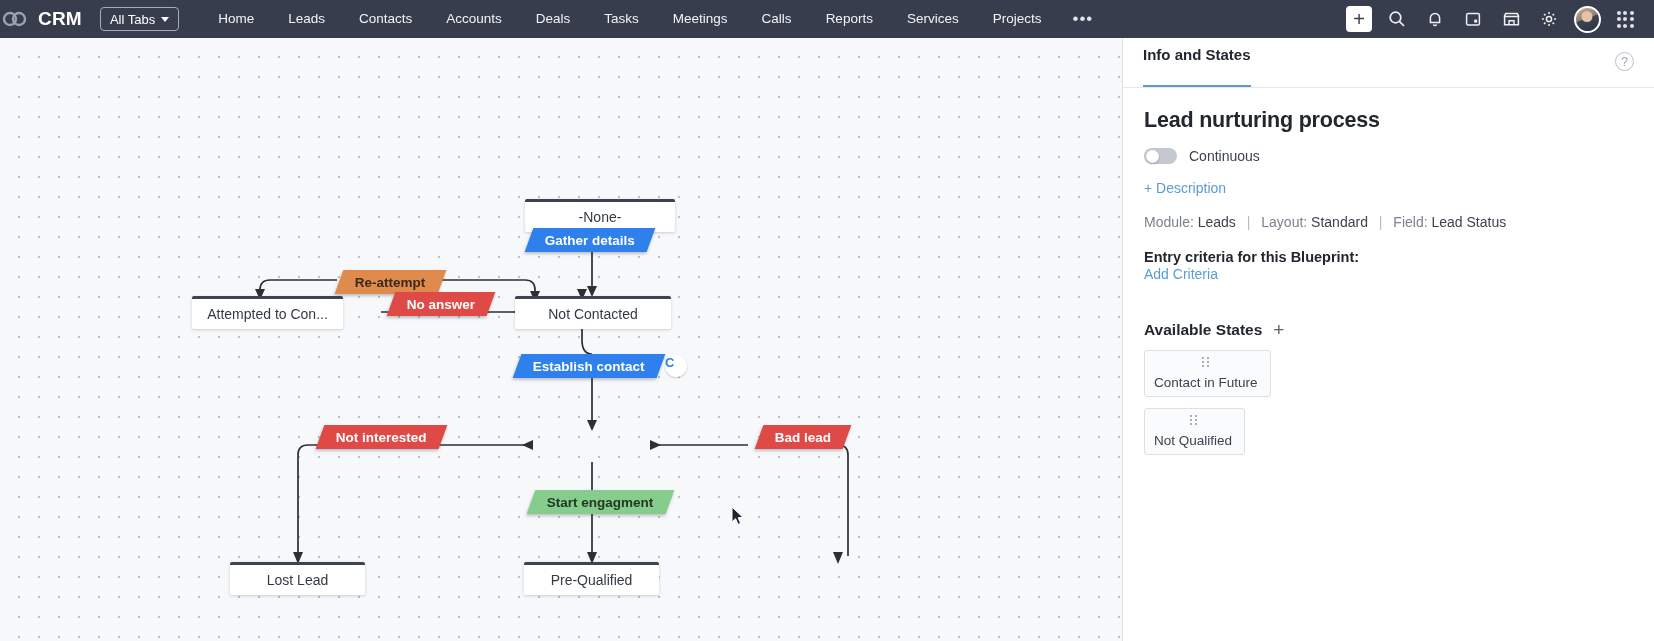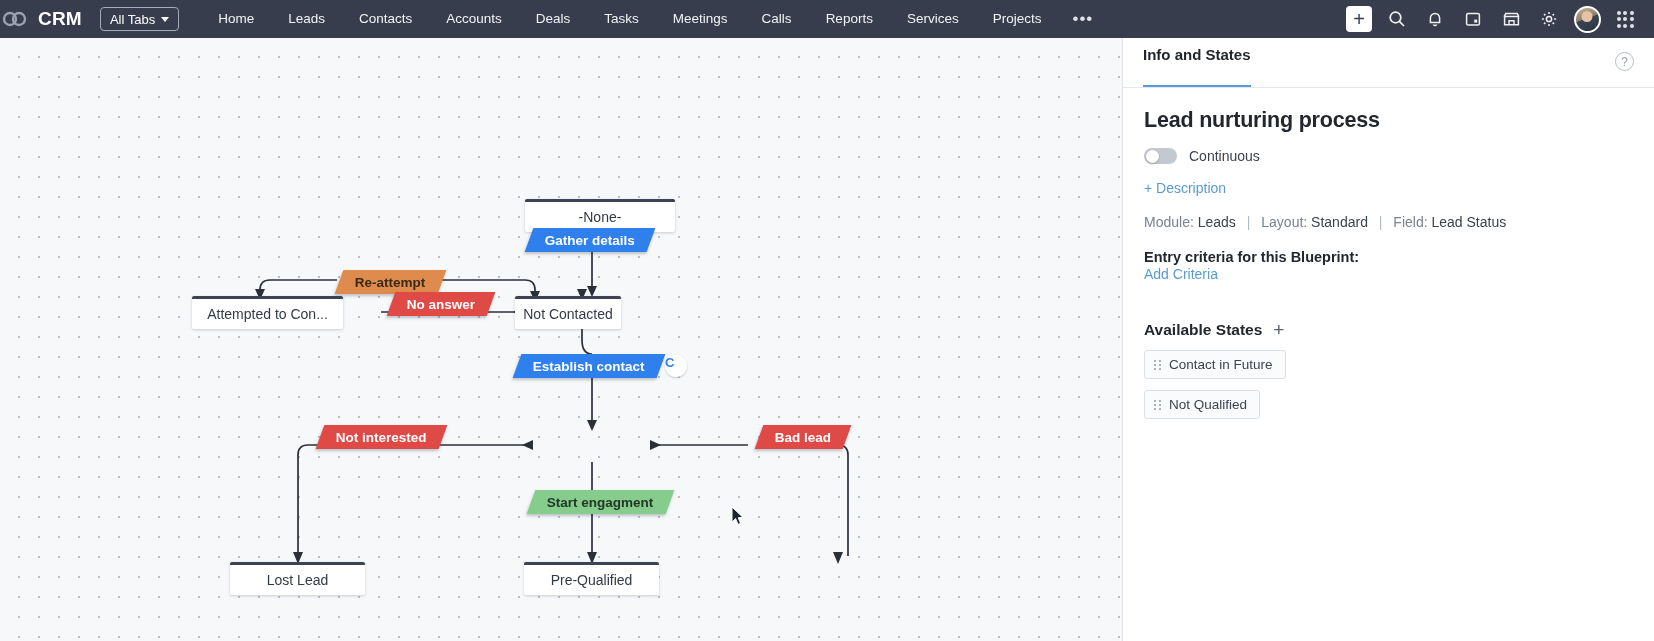--- a/index.html
+++ b/index.html
@@ -173,21 +173,21 @@
   .entry-title { margin-top: 19px; font-size: 14.5px; font-weight: bold; color: #22272f; }
   .avail-head { margin-top: 37px; display: flex; align-items: center; gap: 11px; }
   .avail-title { font-size: 15.5px; font-weight: bold; color: #22272f; }
   .plus-sm { font-size: 19px; color: #5b6270; line-height: 1; font-weight: 300; }
   .state-chip {
     margin-top: 11px;
     display: inline-flex; align-items: center; gap: 8px;
     border: 1px solid #dbe0e7; border-radius: 3px;
     background: #fafbfc;
     padding: 6px 12px 6px 9px;
-    font-size: 13.5px; color: #3c434f;
+    font-size: 13.5px; color: #3c434f; flex-direction: column;
   }
   .grip { display: grid; grid-template-columns: 2px 2px; gap: 2px 3px; }
   .grip i { width: 2px; height: 2px; background: #aab0bb; display: block; }
   .chip-row { display: block; }
 </style>
 </head>
 <body>
 
 <div class="topnav">
   <div class="brand">
@@ -311,21 +311,21 @@
       <polygon points="838,526 833,514 843,514" fill="#2b2f38"></polygon>
 
       <path d="M592 424 L592 452"></path>
       <path d="M592 476 L592 518"></path>
       <polygon points="592,526 587,514 597,514" fill="#2b2f38"></polygon>
     </svg>
 
     <div class="node" style="left:525px; top:145px; width:150px;margin-top:16px;">
       <span>-None-</span>
     </div>
-    <div class="node" style="left:515px; top:258px; width:106px;">
+    <div class="node" style="left:515px; top:258px; width:156px;">
       <span>Not Contacted</span>
     </div>
     <div class="node" style="left:192px; top:258px; width:151px;">
       <span>Attempted to Con...</span>
     </div>
     <div class="node" style="left:230px; top:524px; width:135px;">
       <span>Lost Lead</span>
     </div>
     <div class="node" style="left:524px; top:524px; width:135px;">
       <span>Pre-Qualified</span>

